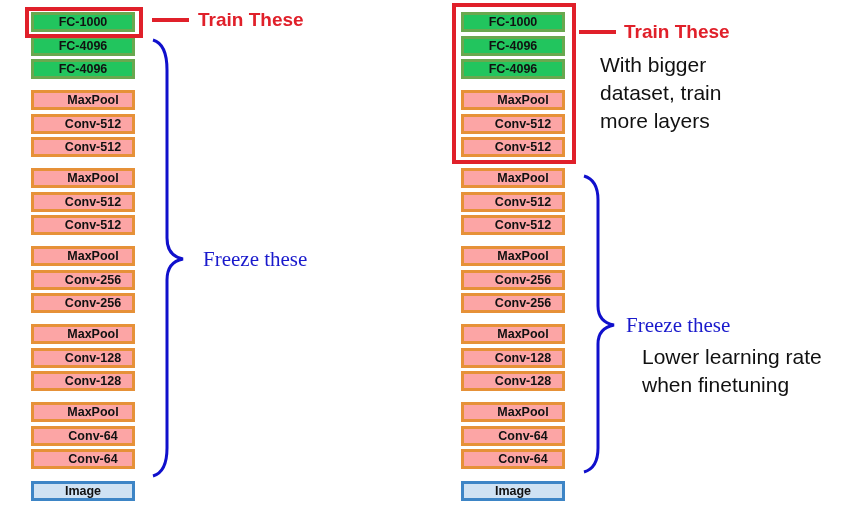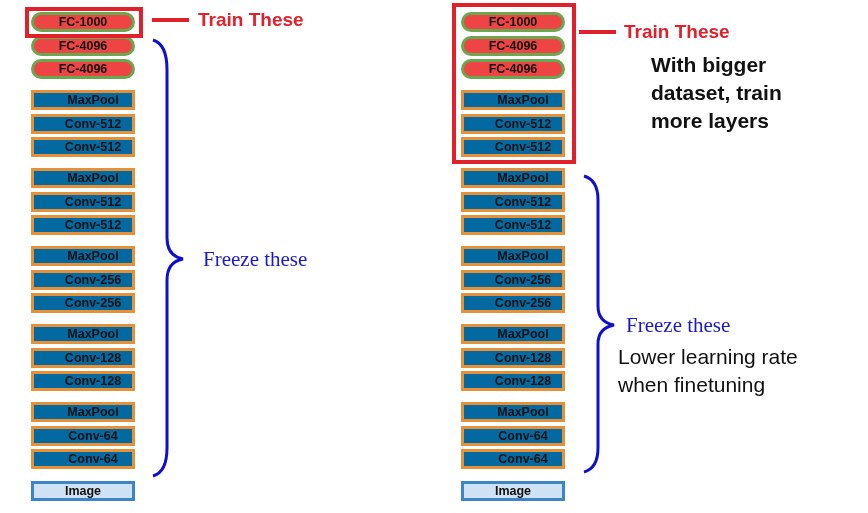--- a/index.html
+++ b/index.html
@@ -2,22 +2,22 @@
 <html><head>
 <meta charset="utf-8">
 <style>
   html, body { margin:0; padding:0; background:#ffffff; }
   body { width:868px; height:513px; position:relative; overflow:hidden; font-family:"Liberation Sans", sans-serif; }
   .layer {
     position:absolute; width:104px; height:20px; box-sizing:border-box;
     border:3px solid; text-align:center; font-weight:bold; font-size:12.5px;
     line-height:14px; color:#111; font-family:"Liberation Sans", sans-serif;
   }
-  .layer.fc { background:#ef4444; border-color:#6aa84f;border-radius:10px; }
-  .layer.conv, .layer.pool { background:#0369a1; border-color:#e69138;padding-left:20px; }
+  .layer.fc { background:#22c55e; border-color:#6aa84f; }
+  .layer.conv, .layer.pool { background:#fca5a5; border-color:#e69138;padding-left:20px; }
   .layer.img { background:#cfe2f3; border-color:#3d85c6; }
   .redbox { position:absolute; border:4px solid #e0202a; box-sizing:border-box; }
   .redline { position:absolute; height:4px; background:#e0202a; }
   .train { position:absolute; color:#e0202a; font-weight:bold; font-size:19px; font-family:"Liberation Sans", sans-serif; }
   .freeze { position:absolute; color:#1a1acc; font-size:21px; font-family:Liberation Serif, serif; }
   .note { position:absolute; color:#111; font-size:21px; line-height:28px; font-family:"Liberation Sans", sans-serif; white-space:pre-line; }
   svg.brace { position:absolute; left:0; top:0; }
 </style>
 </head>
 <body>
@@ -65,25 +65,25 @@
     <div class="layer img" style="left: 461px; top: 481px;">Image</div>
   </div>
 
 <div class="redbox" style="left:25px;top:7px;width:118px;height:31px;"></div>
 <div class="redline" style="left:152px;top:18px;width:37px;"></div>
 <div class="train" style="left:198px;top:9px;">Train These</div>
 
 <div class="redbox" style="left:452px;top:3px;width:124px;height:161px;"></div>
 <div class="redline" style="left:579px;top:30px;width:37px;"></div>
 <div class="train" style="left:624px;top:21px;">Train These</div>
-<div class="note" style="left:651px;top:51px;font-weight:bold;">With bigger
+<div class="note" style="left:600px;top:51px;">With bigger
 dataset, train
 more layers</div>
 
 <svg class="brace" width="868" height="513">
   <path fill="none" stroke="#1010cc" stroke-width="3" d="M153,40 Q167,44 167,70 L167,238 Q167,256 183,259 Q167,262 167,280 L167,448 Q167,472 153,476"></path>
   <path fill="none" stroke="#1010cc" stroke-width="3" d="M584,176 Q598,180 598,200 L598,306 Q598,322 614,325 Q598,328 598,344 L598,448 Q598,468 584,472"></path>
 </svg>
 
 <div class="freeze" style="left:203px;top:247px;">Freeze these</div>
 <div class="freeze" style="left:626px;top:313px;">Freeze these</div>
-<div class="note" style="left:618px;top:343px;">Lower learning rate
+<div class="note" style="left:642px;top:343px;">Lower learning rate
 when finetuning</div>
 
 </body></html>

